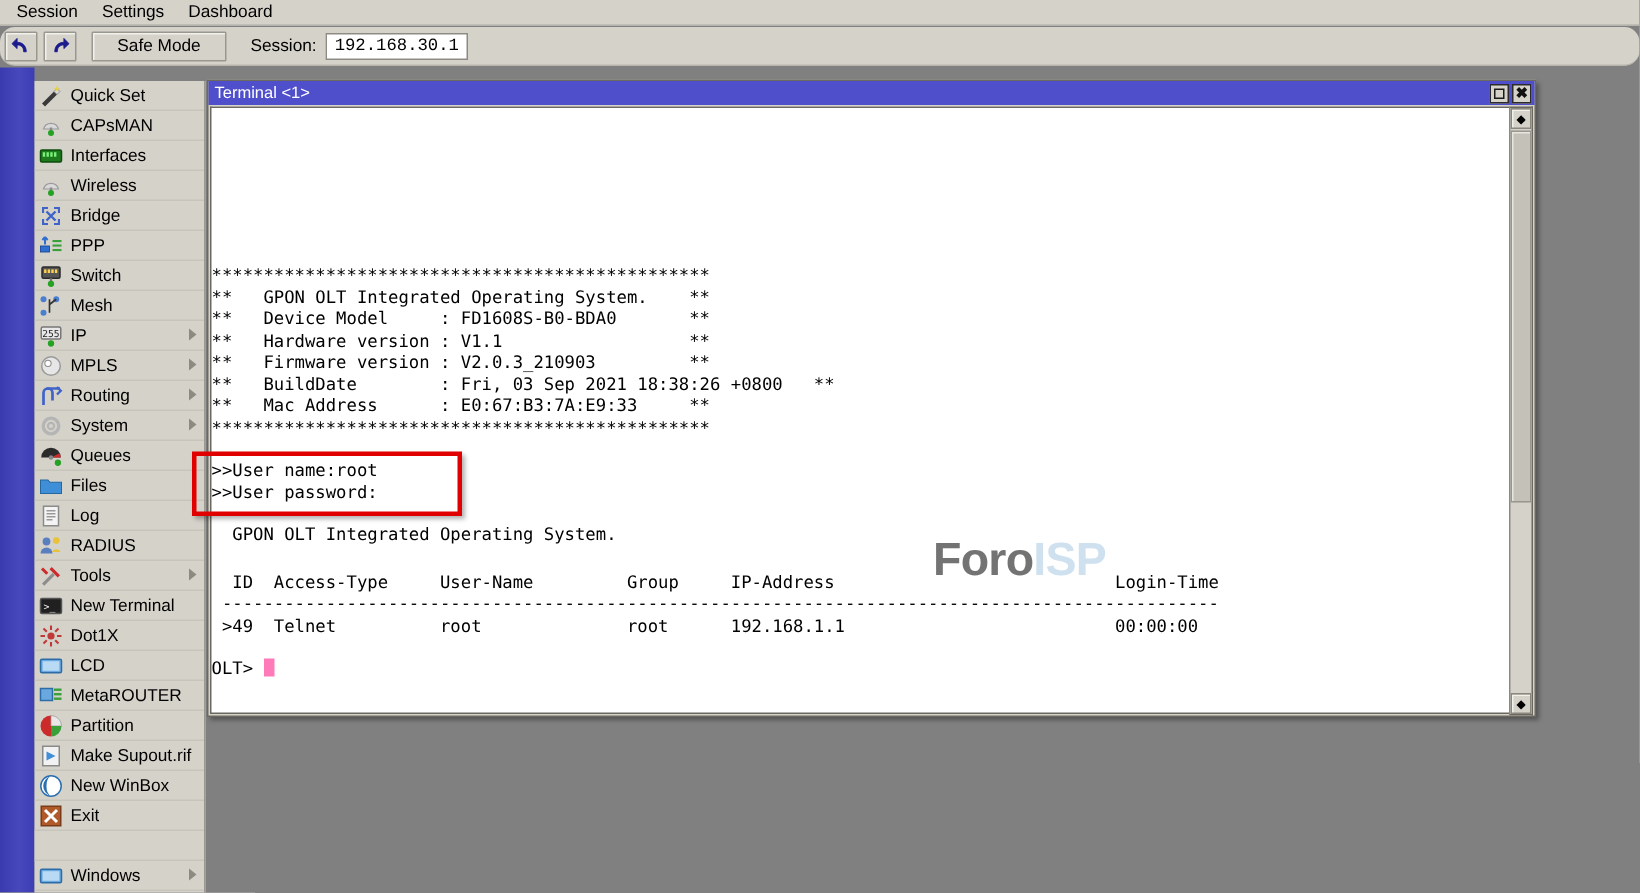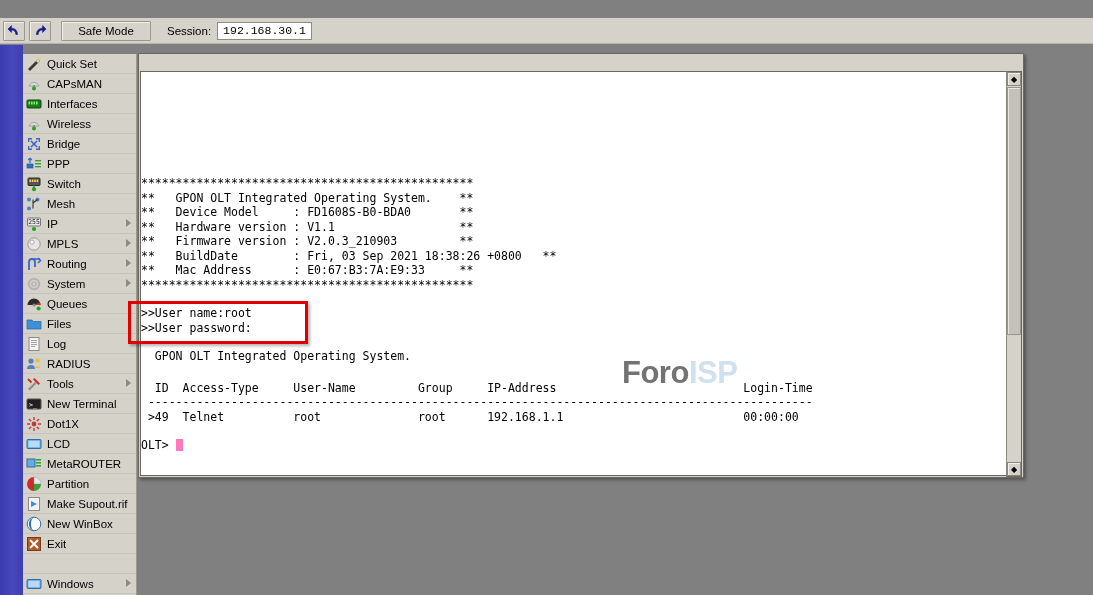--- a/index.html
+++ b/index.html
@@ -35,20 +35,21 @@
   }
 
   
   .toolbar {
     position: absolute; top: 18px; left: 0;
     width: 1093px; height: 26px;
     background: #d5d2ca;
     display: flex; align-items: center;
     padding-left: 3px;
     border-bottom: 1px solid #b8b5ad;
+    border-radius: 10px;
   }
   .tbtn {
     width: 22px; height: 20px;
     background: #d5d2ca;
     border: 1px solid #9a978f;
     border-radius: 1px;
     margin-right: 4px;
     display: flex; align-items: center; justify-content: center;
     box-shadow: inset 1px 1px 0 #f2f0eb;
   }
@@ -238,20 +239,25 @@
     width: 7px; height: 12px;
     background: #ff7ab8;
     vertical-align: -2px;
   }
 </style>
 </head>
 <body>
 
 <div id="app">
 
+  <div class="menubar">
+    <div class="mi">Session</div>
+    <div class="mi">Settings</div>
+    <div class="mi">Dashboard</div>
+  </div>
 
   <div class="toolbar">
     <div class="tbtn">
       <svg width="14" height="13" viewBox="0 0 14 13">
         <path d="M10.5 10.5 C10.5 6.2 7.6 4.2 4.4 4.2 L4.4 1.6 L1 5.1 L4.4 8.4 L4.4 6 C6.8 6 8.8 7.2 8.8 10.5 Z" fill="#1b1b8c" stroke="#1b1b8c" stroke-width="0.6" stroke-linejoin="round"></path>
       </svg>
     </div>
     <div class="tbtn">
       <svg width="14" height="13" viewBox="0 0 14 13">
         <path d="M3.5 10.5 C3.5 6.2 6.4 4.2 9.6 4.2 L9.6 1.6 L13 5.1 L9.6 8.4 L9.6 6 C7.2 6 5.2 7.2 5.2 10.5 Z" fill="#1b1b8c" stroke="#1b1b8c" stroke-width="0.6" stroke-linejoin="round"></path>
@@ -533,20 +539,29 @@
             <rect x="2.4" y="4.8" width="11.2" height="6.4" fill="#b8daf5"></rect>
           </svg>
         </span>
         <span class="lbl">Windows</span>
         <span class="arrow"></span>
       </div>
     </div>
 
   <div class="term">
 
+    <div class="term-title">
+      <span class="ttxt">Terminal &lt;1&gt;</span>
+      <div class="wbtn">
+        <span class="sq"></span>
+      </div>
+      <div class="wbtn">
+        <span class="xg">✖</span>
+      </div>
+    </div>
 
     <div class="term-body">
       <div class="watermark">
         <span class="w1">Foro</span><span class="w2">ISP</span>
       </div>
       <div class="console-pad"></div>
       <pre class="console">************************************************
 **   GPON OLT Integrated Operating System.    **
 **   Device Model     : FD1608S-B0-BDA0       **
 **   Hardware version : V1.1                  **

